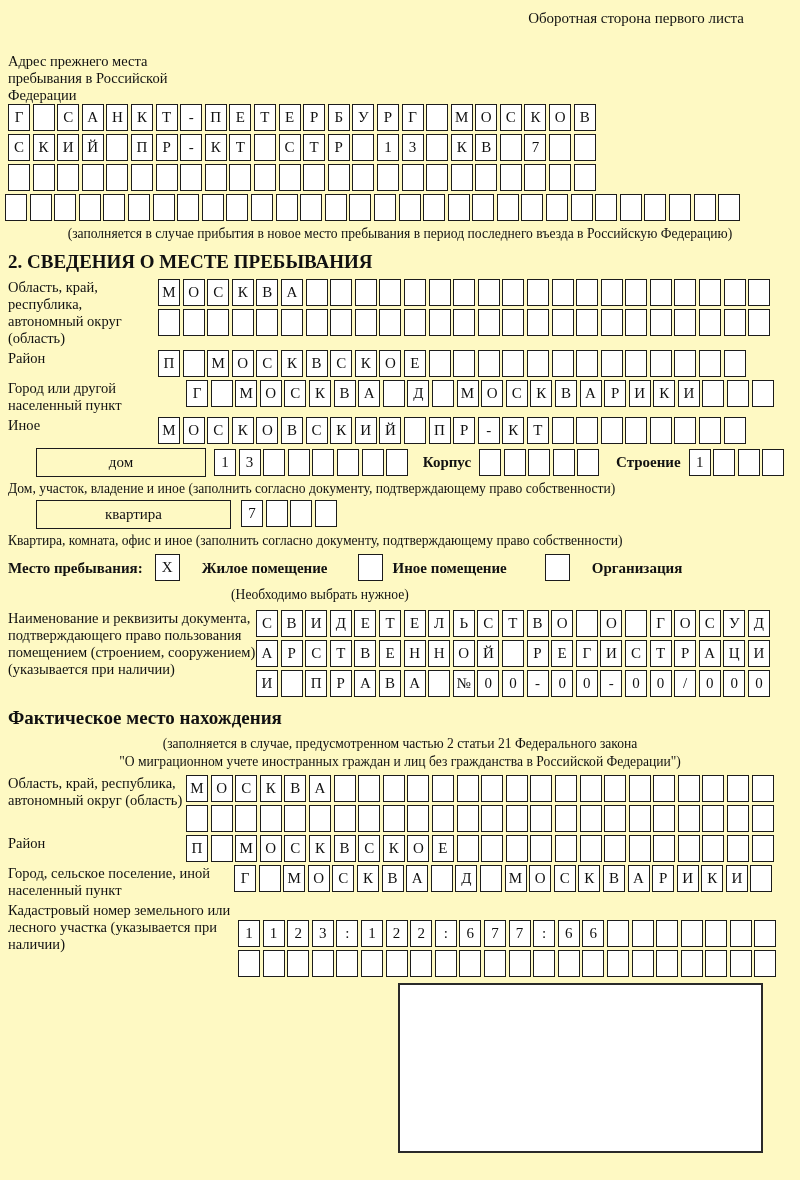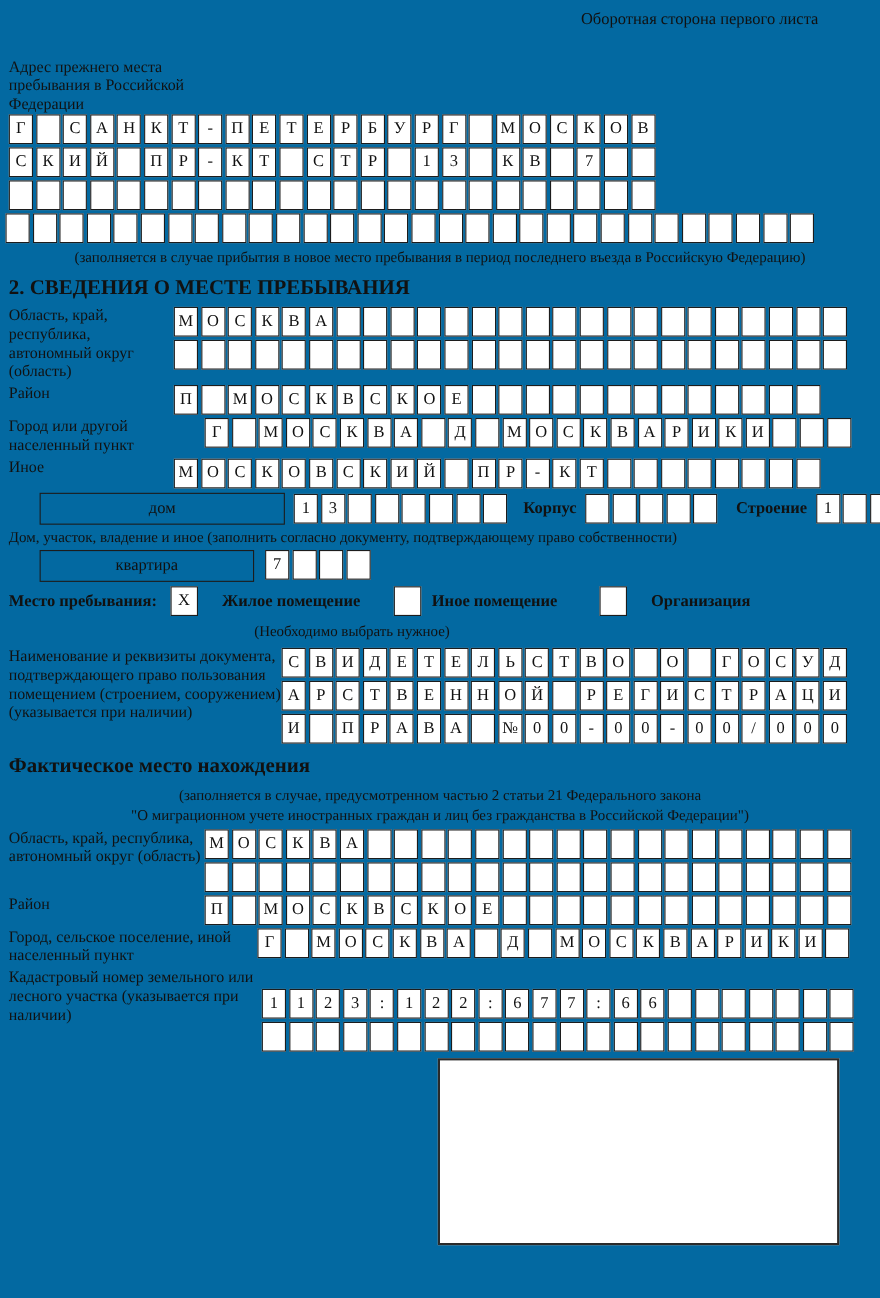--- a/index.html
+++ b/index.html
@@ -1,18 +1,18 @@
 <!DOCTYPE html>
 <html lang="ru"><head>
 <meta charset="utf-8">
 <style>
   html,body{margin:0;padding:0;background:#fff;}
   .page{
     width:800px;height:1180px;box-sizing:border-box;
-    padding:10px 8px 0 8px;background:#0369a1;color:#111;
+    padding:10px 8px 0 8px;background:#fef9c3;color:#111;
     font-family:"Liberation Serif", serif;overflow:hidden;
   }
   .top-title{font-size:15px;text-align:right;padding-right:48px;}
   .frow{display:flex;align-items:flex-start;margin-bottom:3px;}
   .lbl{font-size:14.5px;line-height:17px;flex-shrink:0;}
   .w162{width:162px;} .w150{width:150px;} .w178{width:178px;}
   .w248{width:248px;} .w226{width:226px;} .w230{width:230px;}
   .rows{display:flex;flex-direction:column;gap:3px;}
   .cells{display:flex;}
   .cell{
@@ -312,21 +312,21 @@
         <div class="cell">&nbsp;</div>
         <div class="cell">&nbsp;</div>
         <div class="cell">&nbsp;</div>
         <div class="cell">&nbsp;</div>
         <div class="cell">&nbsp;</div>
         <div class="cell">&nbsp;</div>
       </div>
   </div>
 
   <div class="frow mt4" style="margin-left:28px;align-items:center;">
-    <div class="wbox" style="width:223px;">дом</div>
+    <div class="wbox" style="width:170px;">дом</div>
     <div class="cells" style="margin-left:8px;">
         <div class="cell">1</div>
         <div class="cell">3</div>
         <div class="cell">&nbsp;</div>
         <div class="cell">&nbsp;</div>
         <div class="cell">&nbsp;</div>
         <div class="cell">&nbsp;</div>
         <div class="cell">&nbsp;</div>
         <div class="cell">&nbsp;</div>
       </div>
@@ -350,20 +350,21 @@
 
   <div class="frow" style="margin-left:28px;margin-top:2px;align-items:flex-start;">
     <div class="wbox" style="width:195px;">квартира</div>
     <div class="cells" style="margin-left:10px;">
         <div class="cell">7</div>
         <div class="cell">&nbsp;</div>
         <div class="cell">&nbsp;</div>
         <div class="cell">&nbsp;</div>
       </div>
   </div>
+  <div class="note">Квартира, комната, офис и иное (заполнить согласно документу, подтверждающему право собственности)</div>
 
   <div class="frow mt4" style="">
     <div class="inline-lbl">Место пребывания:</div>
     <div class="chk" style="margin-left:12px;">X</div>
     <div class="inline-lbl" style="margin-left:22px;">Жилое помещение</div>
     <div class="chk" style="margin-left:30px;">&nbsp;</div>
     <div class="inline-lbl" style="margin-left:10px;">Иное помещение</div>
     <div class="chk" style="margin-left:38px;">&nbsp;</div>
     <div class="inline-lbl" style="margin-left:22px;">Организация</div>
   </div>

